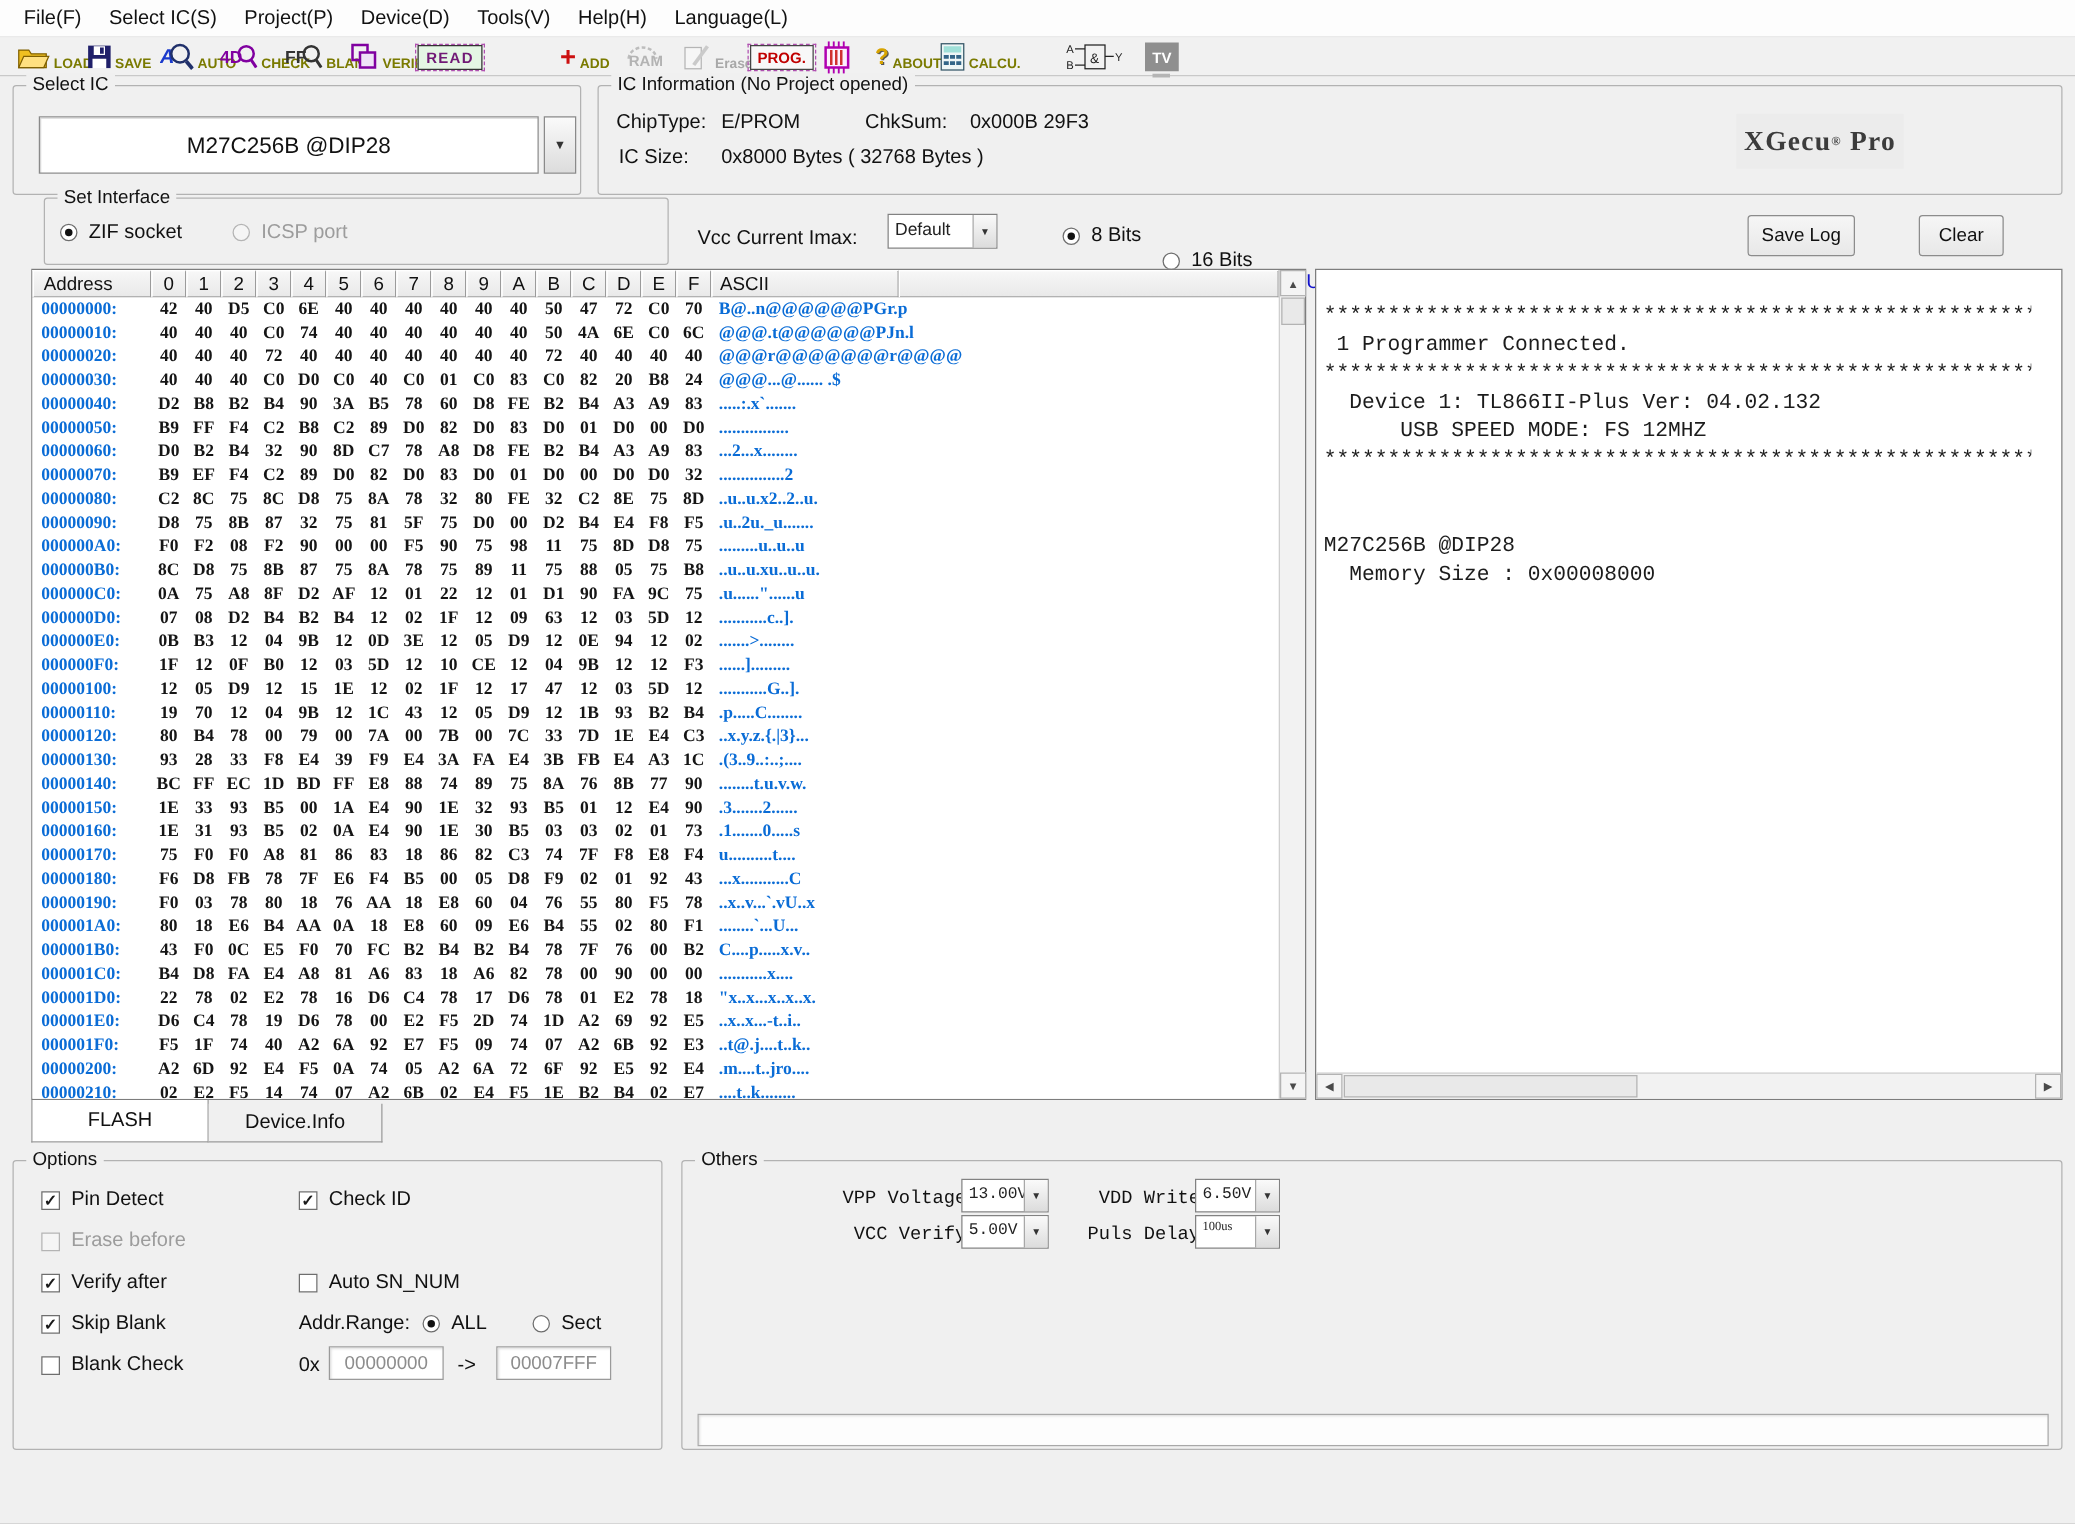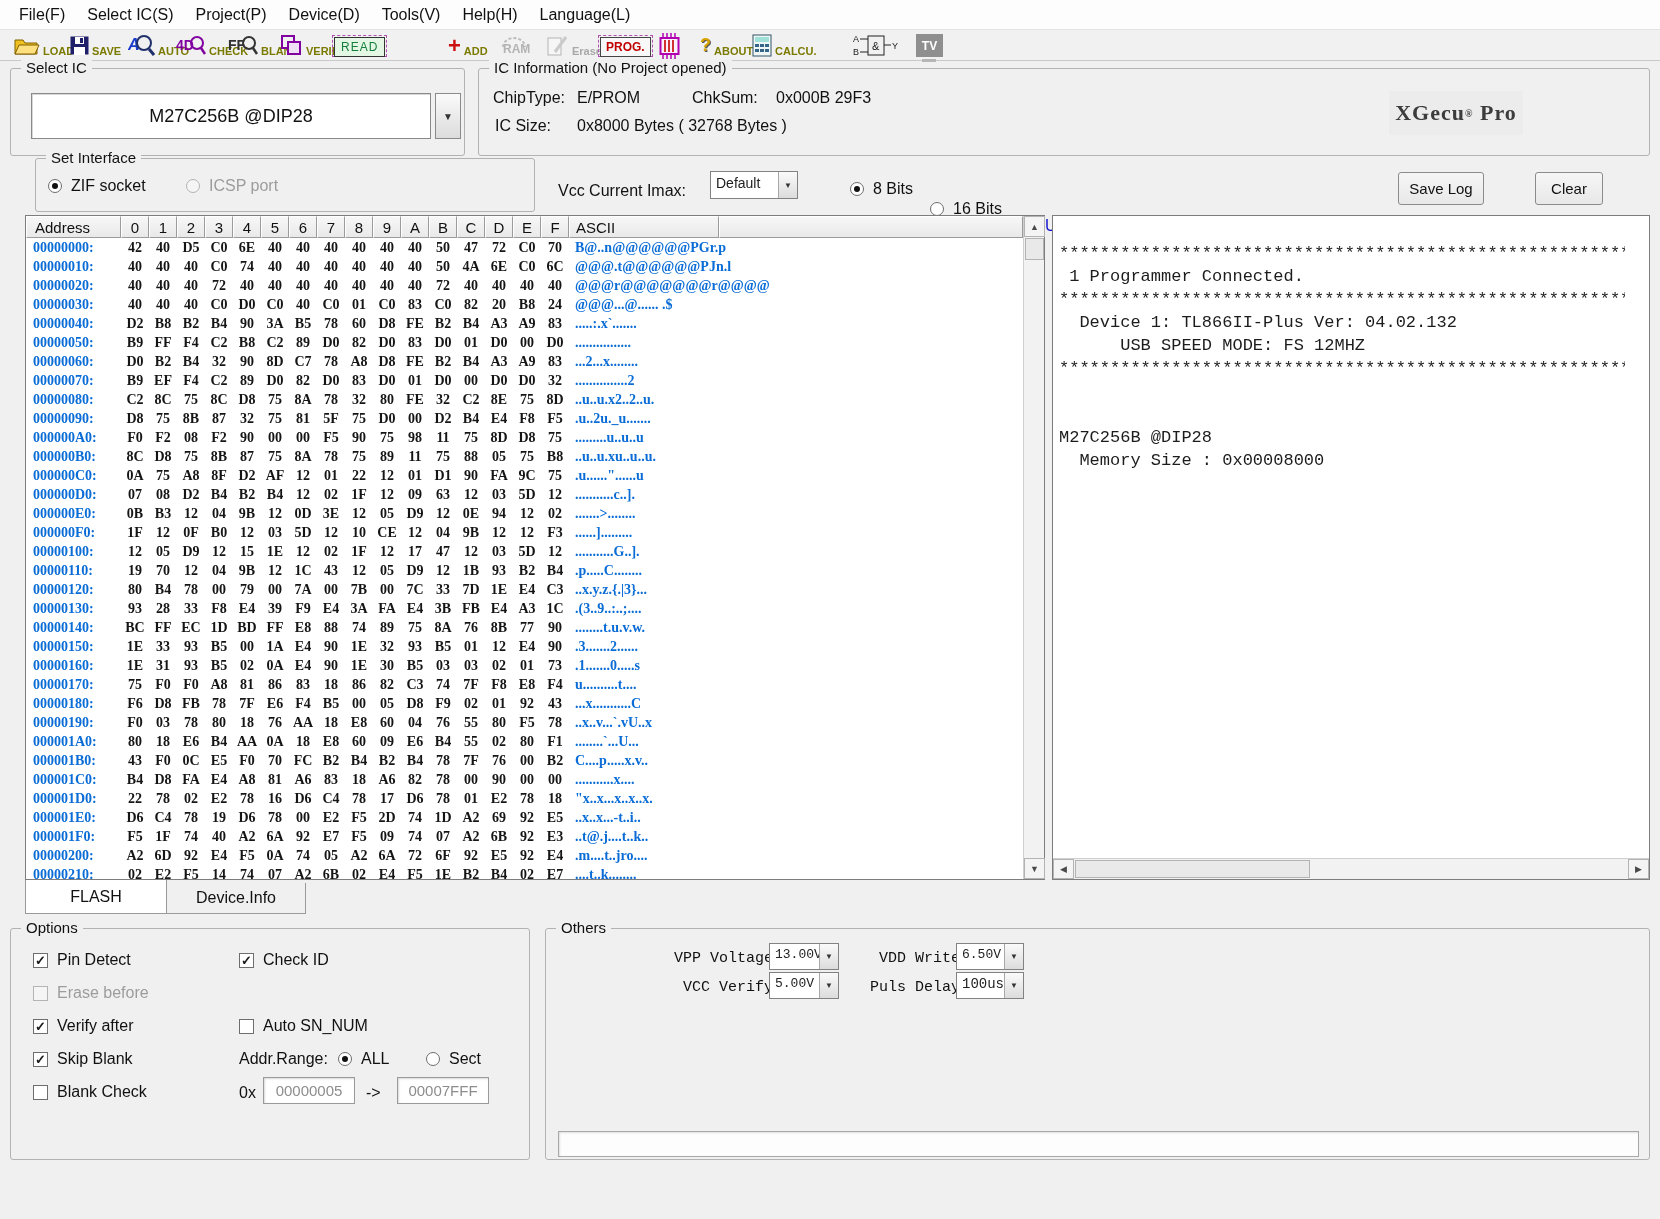--- a/index.html
+++ b/index.html
@@ -10,21 +10,21 @@
   
   .menubar { position:absolute; left:0; top:0; width:1660px; height:30px; background:#fdfdfd; border-bottom:1px solid #e4e4e4; display:flex; align-items:center; padding-left:8px; }
   .menubar .mi { font-size:16px; color:#111; padding:0 11px; line-height:30px; cursor:default; }
 
   
   .toolbar { position:absolute; left:0; top:30px; width:1660px; height:31px; background:#f1f1f1; border-bottom:1px solid #c9c9c9; }
   .tbi { position:absolute; top:2px; height:27px; display:flex; align-items:center; gap:3px; }
   .tblbl { font-size:11px; font-weight:bold; color:#7a7a00; align-self:flex-end; padding-bottom:2px; }
   .tblbl.dis { color:#a8a8a8;text-align:center; }
   .marquee { border:1px dashed #b050b0; padding:1px; }
-  .readbox { border:1px solid #333; background:#e4f6e4; font-size:12px; font-weight:normal; color:#15803d; padding:2px 6px; letter-spacing:1px; }
+  .readbox { border:1px solid #333; background:#e4f6e4; font-size:12px; font-weight:bold; color:#701a75; padding:2px 6px; letter-spacing:1px; }
   .progbox { border:1px solid #444; background:#f8f8f8; font-size:12px; font-weight:bold; color:#c00000; padding:2px 5px; }
   .plus { font-size:22px; font-weight:bold; color:#cc1010; line-height:20px; }
   .qmark { font-size:18px; font-weight:bold; color:#d8a400; text-shadow:1px 1px 0 #555; }
   .tvbox { width:27px; height:23px; background:#8f8f8f; color:#fff; font-size:12px; font-weight:bold; display:flex; align-items:center; justify-content:center; }
   .tvbar { position:absolute; left:6px; bottom:-3px; width:14px; height:3px; background:#b5b5b5; }
 
   
   .group { position:absolute; border:1px solid #b2b2b2; border-radius:3px; }
   .glabel { position:absolute; top:-10px; left:10px; background:#f0f0f0; padding:0 5px; font-size:15px; color:#111; }
 
@@ -408,21 +408,21 @@
       </span>
     <span class="radio" style="left:415px; top:121px;">
         <span class="rd"></span>
         <span>Sect</span>
       </span>
     <span class="check" style="left:22px; top:154px;">
         <span class="bx"></span>
         <span>Blank Check</span>
       </span>
     <span class="lbl" style="left:228px; top:155px;">0x</span>
-    <div class="field" style="left:252px; top:148px; width:92px; height:27px;">00000005</div>
+    <div class="field" style="left:252px; top:148px; width:92px; height:27px;">00000000</div>
     <span class="lbl" style="left:355px; top:155px;">-&gt;</span>
     <div class="field" style="left:386px; top:148px; width:92px; height:27px;">00007FFF</div>
   </div>
 
   <div class="group" style="left:545px; top:928px; width:1105px; height:232px;">
     <span class="glabel">Others</span>
     <span class="mono-lbl" style="left:128px; top:21px;">VPP Voltage:</span>
     <div class="combo" style="left:223px; top:14px; width:70px; height:27px;">
         <span class="cval" style="font-family:'Liberation Mono',monospace; font-size:13px;">13.00V</span>
         <span class="cbtn">▼</span>
@@ -432,20 +432,20 @@
         <span class="cval" style="font-family:'Liberation Mono',monospace; font-size:13px;">6.50V</span>
         <span class="cbtn">▼</span>
       </div>
     <span class="mono-lbl" style="left:137px; top:50px;">VCC Verify:</span>
     <div class="combo" style="left:223px; top:43px; width:70px; height:27px;">
         <span class="cval" style="font-family:'Liberation Mono',monospace; font-size:13px;">5.00V</span>
         <span class="cbtn">▼</span>
       </div>
     <span class="mono-lbl" style="left:324px; top:50px;">Puls Delay:</span>
     <div class="combo" style="left:410px; top:43px; width:68px; height:27px;">
-        <span class="cval" style="font-family:Liberation Mono, monospace; font-size:14px;">100us</span>
+        <span class="cval" style="font-family:Liberation Serif, serif; font-size:10px;">100us</span>
         <span class="cbtn">▼</span>
       </div>
     <div class="others-bar" style="left:12px; top:202px; width:1081px; height:26px;"></div>
   </div>
 
 
 </div>
 
 </body></html>

